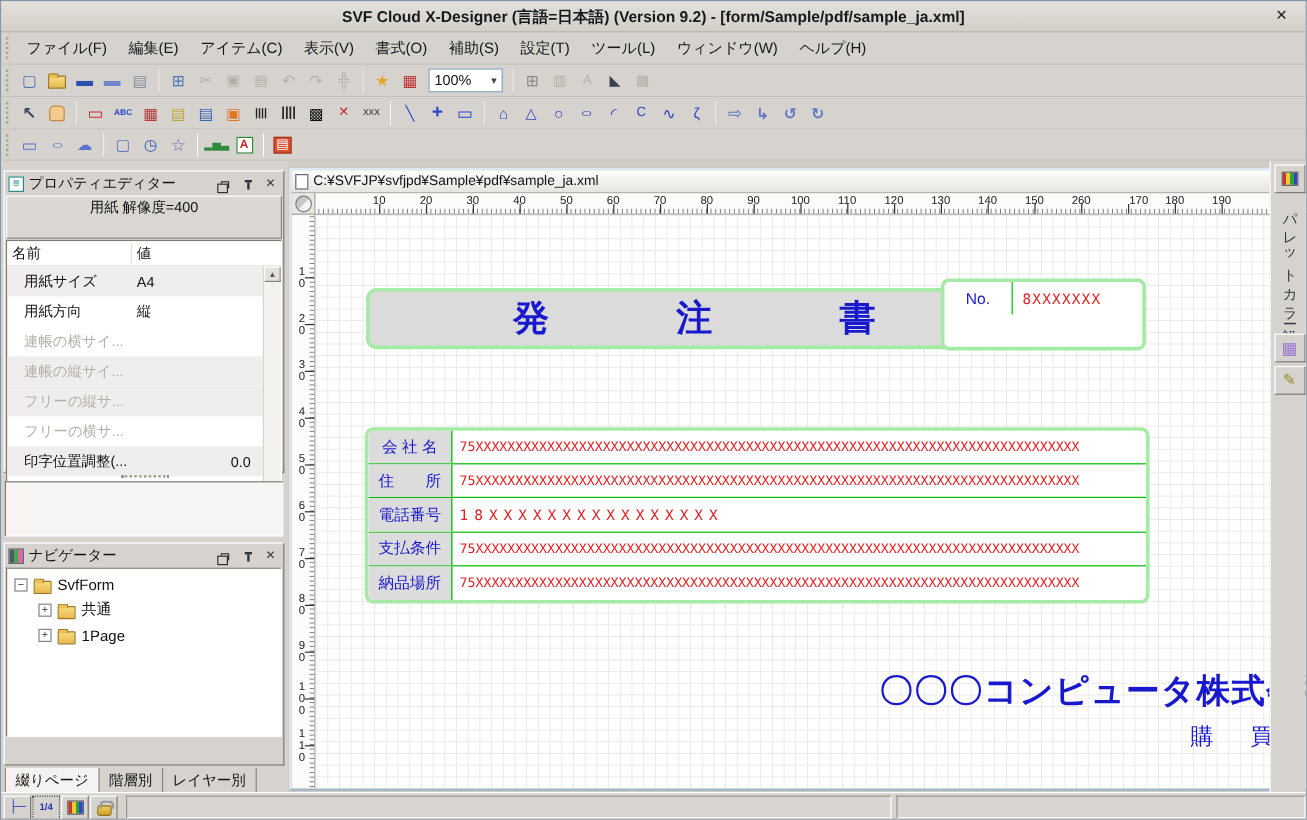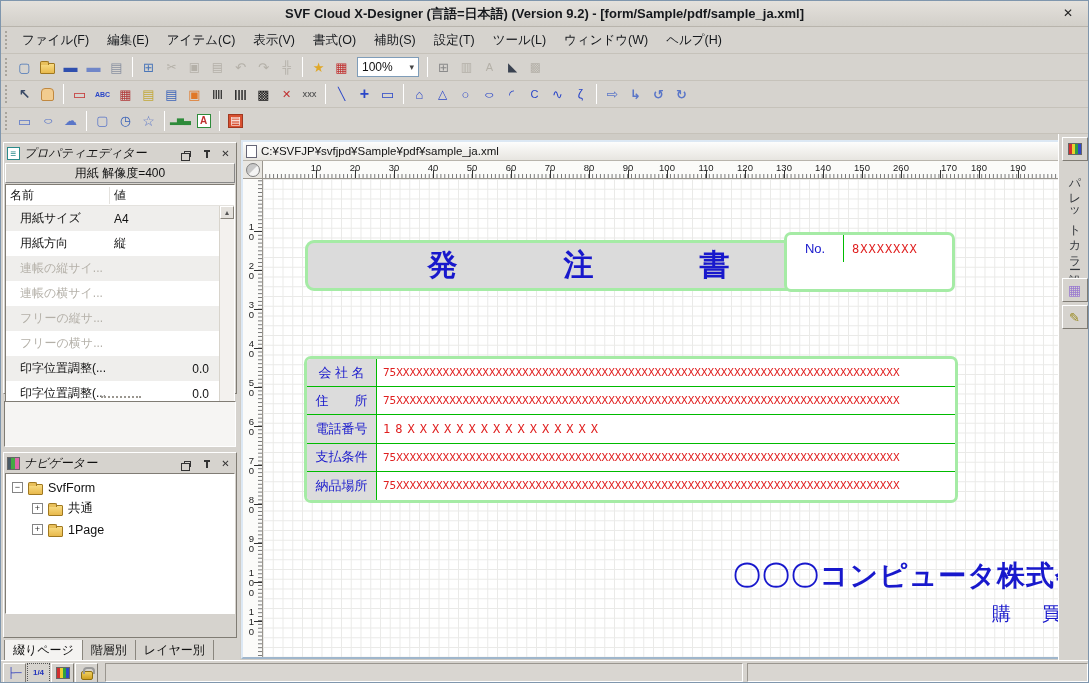--- a/index.html
+++ b/index.html
@@ -38,32 +38,32 @@
   .ic-lock { width:12px; height:9px; background:linear-gradient(#f0d060,#d0a020); border:1px solid #907010; border-radius:2px; position:relative; margin-top:5px; }
   .ic-lock::before { content:''; position:absolute; top:-5px; left:1px; width:8px; height:5px; border:2px solid #9a9a9a; border-bottom:none; border-radius:4px 4px 0 0; }
 
   
   .main { position:absolute; left:0; top:133px; width:1089px; height:526px; background:#cfccc6; }
 
   
   .left-panel { position:absolute; left:0; top:0; width:239px; height:526px; background:#d6d3ce; }
   .panel { position:absolute; left:2px; right:3px; border:1px solid; border-color:#ffffff #807c74 #807c74 #ffffff; background:#d6d3ce; padding:1px; }
   .panel-title { height:19px; display:flex; align-items:center; gap:4px; padding:0 2px; font-size:12px; }
-  .panel-title .pt-text { flex:1;font-style:italic; }
+  .panel-title .pt-text { flex:1; }
   .pt-btn { width:15px; height:13px; display:flex; align-items:center; justify-content:center; font-size:10px; color:#333; }
   .g-float { position:relative; width:7px; height:6px; border:1px solid #333; background:#d6d3ce; }
   .g-float::after { content:''; position:absolute; left:-4px; top:1px; width:7px; height:6px; border:1px solid #333; background:#d6d3ce; }
   .g-pin { position:relative; width:8px; height:10px; }
   .g-pin::before { content:''; position:absolute; left:1px; top:1px; width:6px; height:2px; background:#333; }
   .g-pin::after { content:''; position:absolute; left:3px; top:3px; width:2px; height:6px; background:#333; }
   .ic-prop { width:13px; height:13px; background:#fff; border:1px solid #2a8a8a; color:#2a8a8a; font-size:10px; line-height:11px; text-align:center; }
   .ic-nav { width:13px; height:13px; border:1px solid #666; background:linear-gradient(90deg,#4a5a66 0 30%,#44aa44 30% 65%,#dd66aa 65%); }
 
   .prop-panel { top:8px; height:252px; }
-  .prop-subtitle { height:20px; line-height:19px; text-align:center; font-size:12px; border:1px solid; border-color:#ffffff #888 #888 #ffffff; margin:0 0 1px 0; background:#dad7d2; }
+  .prop-subtitle { height:36px; line-height:19px; text-align:center; font-size:12px; border:1px solid; border-color:#ffffff #888 #888 #ffffff; margin:0 0 1px 0; background:#dad7d2; }
   .prop-table { position:relative; background:#fff; border:1px solid; border-color:#807c74 #ffffff #ffffff #807c74; height:243px; overflow:hidden; }
   .prop-head { display:flex; height:21px; align-items:center; border-bottom:1px solid #e4e2de; font-size:12px; background:#fff; }
   .ph1 { width:104px; padding:0 4px; border-right:1px solid #e4e2de; }
   .ph2 { flex:1; padding:0 4px; }
   .prop-rows { position:absolute; left:0; right:15px; top:21px; bottom:0; overflow:hidden; }
   .prop-row { display:flex; height:25px; align-items:center; font-size:12px; }
   .prop-row.stripe { background:#efeeec; }
   .prop-row.off .pc1 { color:#b4b0a8; }
   .pc1 { width:104px; padding-left:14px; overflow:hidden; white-space:nowrap; }
   .pc2 { flex:1; padding:0 4px; overflow:hidden; white-space:nowrap; }
@@ -393,26 +393,26 @@
           </div>
           <div class="prop-rows" id="prop-rows">
               <div class="prop-row stripe">
                 <span class="pc1">用紙サイズ</span>
                 <span class="pc2">A4</span>
               </div>
               <div class="prop-row">
                 <span class="pc1">用紙方向</span>
                 <span class="pc2">縦</span>
               </div>
+              <div class="prop-row off">
+                <span class="pc1">連帳の横サイ...</span>
+                <span class="pc2"></span>
+              </div>
               <div class="prop-row stripe off">
                 <span class="pc1">連帳の縦サイ...</span>
-                <span class="pc2"></span>
-              </div>
-              <div class="prop-row off">
-                <span class="pc1">連帳の横サイ...</span>
                 <span class="pc2"></span>
               </div>
               <div class="prop-row stripe off">
                 <span class="pc1">フリーの縦サ...</span>
                 <span class="pc2"></span>
               </div>
               <div class="prop-row off">
                 <span class="pc1">フリーの横サ...</span>
                 <span class="pc2"></span>
               </div>

